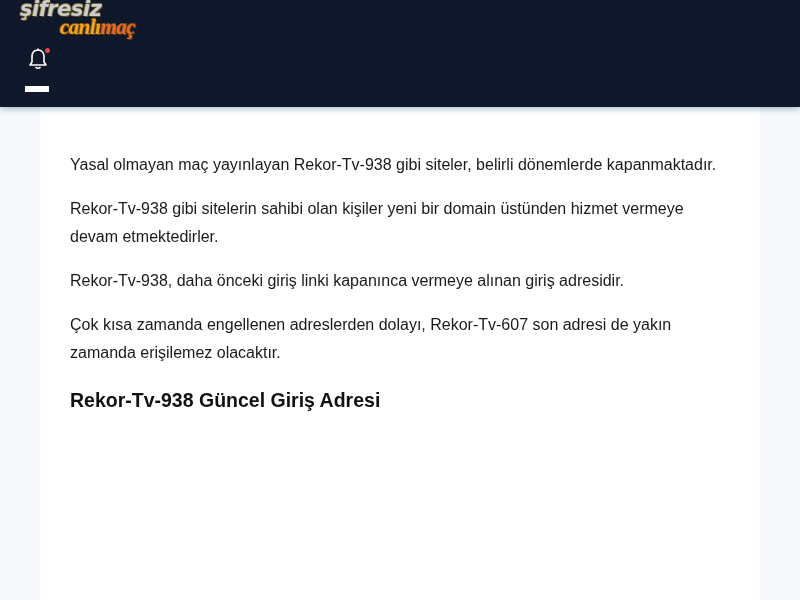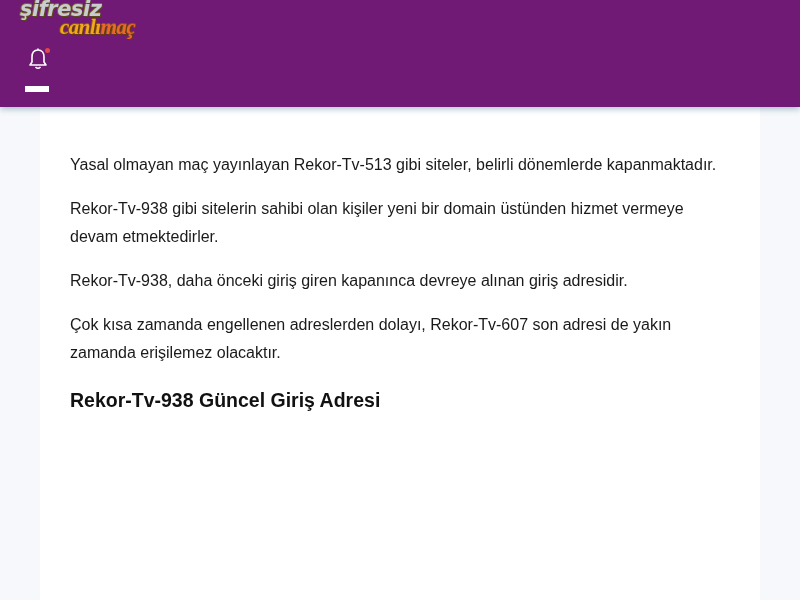--- a/index.html
+++ b/index.html
@@ -4,21 +4,21 @@
   <style>
     * { box-sizing: border-box; margin: 0; padding: 0; }
     html, body {
       width: 800px; height: 600px; overflow: hidden;
       background: #f6f8fb;
       font-family: "Liberation Sans", sans-serif;
       color: #1a1a1a;
     }
     .header {
       position: absolute; left: 0; top: 0; width: 800px; height: 107px;
-      background: #701a75;
+      background: #0f172a;
       box-shadow: 0 2px 6px rgba(15, 74, 115, 0.35);
       z-index: 2;
       padding-left: 16px;
     }
     .logo {
       position: absolute; left: 20px; top: 0px; width: 146px; height: 40px;
       display: block; text-decoration: none;
     }
     .logo .l1 {
       position: absolute; left: 0; top: -3px;
@@ -80,18 +80,18 @@
       <line x1="10" y1="0.5" x2="10" y2="2" stroke="#ffffff" stroke-width="1.6"></line>
       <path d="M7.5 19 Q10 21.5 12.5 19" fill="none" stroke="#ffffff" stroke-width="1.6"></path>
     </svg>
     <span class="dot"></span>
   </div>
 
   <div class="menu-bar"></div>
 </div>
 
 <main class="card">
-  <p>Yasal olmayan maç yayınlayan Rekor-Tv-513 gibi siteler, belirli dönemlerde kapanmaktadır.</p>
+  <p>Yasal olmayan maç yayınlayan Rekor-Tv-938 gibi siteler, belirli dönemlerde kapanmaktadır.</p>
   <p>Rekor-Tv-938 gibi sitelerin sahibi olan kişiler yeni bir domain üstünden hizmet vermeye devam etmektedirler.</p>
-  <p>Rekor-Tv-938, daha önceki giriş giren kapanınca devreye alınan giriş adresidir.</p>
+  <p>Rekor-Tv-938, daha önceki giriş linki kapanınca vermeye alınan giriş adresidir.</p>
   <p>Çok kısa zamanda engellenen adreslerden dolayı, Rekor-Tv-607 son adresi de yakın zamanda erişilemez olacaktır.</p>
   <h2>Rekor-Tv-938 Güncel Giriş Adresi</h2>
 </main>
 
 </body></html>

